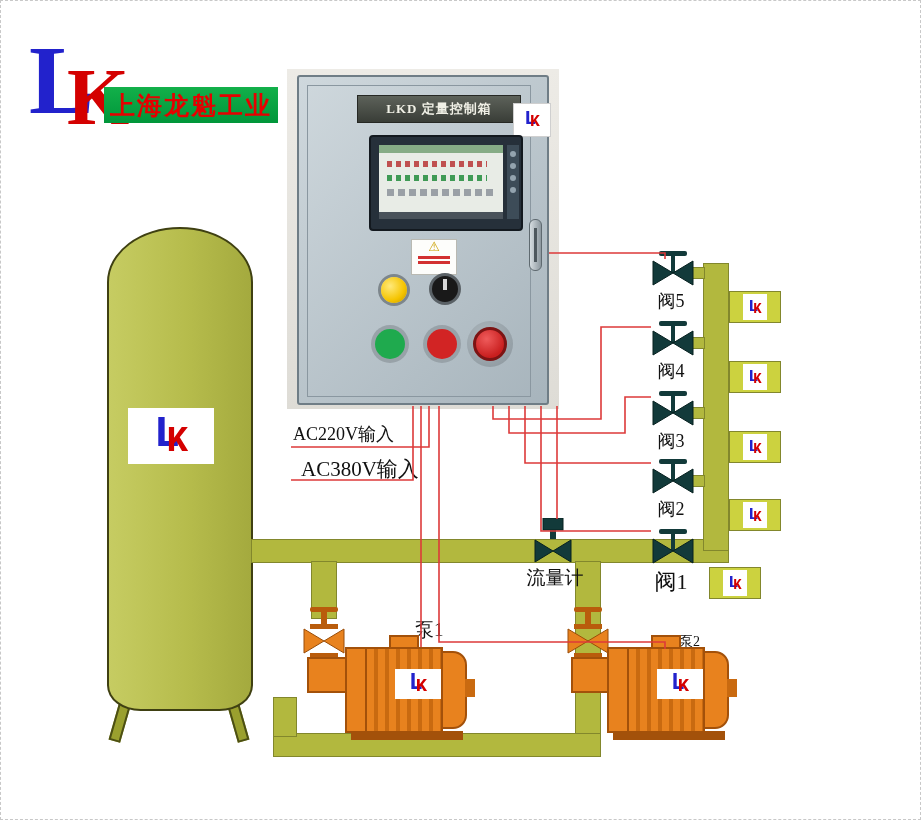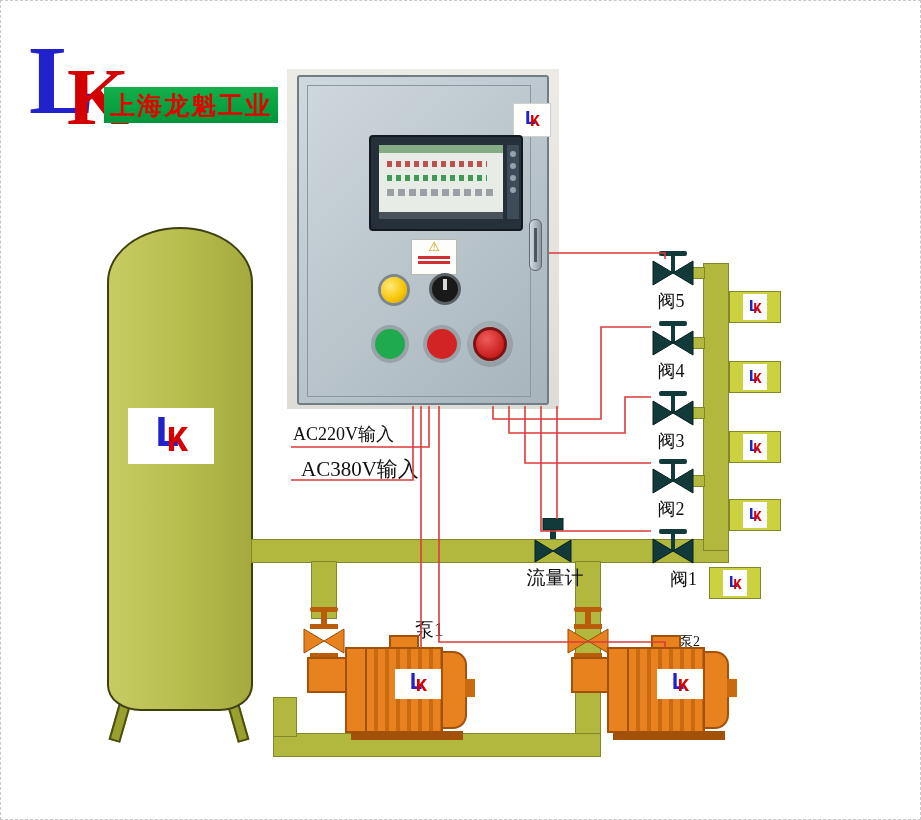--- a/index.html
+++ b/index.html
@@ -85,20 +85,21 @@
   <div class="abs pipe" style="left:272px;top:696px;width:24px;height:40px"></div>
 
   <div class="abs pipe" style="left:690px;top:266px;width:14px;height:12px"></div>
   <div class="abs pipe" style="left:690px;top:336px;width:14px;height:12px"></div>
   <div class="abs pipe" style="left:690px;top:406px;width:14px;height:12px"></div>
   <div class="abs pipe" style="left:690px;top:474px;width:14px;height:12px"></div>
 
   <div class="abs photo" style="left:286px;top:68px;width:272px;height:340px">
     <div class="abs cab" style="left:10px;top:6px;width:252px;height:330px">
       <div class="abs cab-door" style="left:8px;top:8px;width:224px;height:312px"></div>
+      <div class="abs plate" style="left:58px;top:18px;width:162px;height:26px">LKD 定量控制箱</div>
       <div class="abs lk-box" style="left:214px;top:26px;width:36px;height:32px;border:1px solid #cfcfcf">
         <div class="lk" style="font-size:20px"><span class="lk-l">L</span><span class="lk-k">K</span></div>
       </div>
 
       <div class="abs hmi" style="left:70px;top:58px;width:154px;height:96px">
         <div class="abs hmi-screen" style="left:8px;top:8px;width:124px;height:74px"></div>
         <div class="abs hmi-strip" style="left:136px;top:8px;width:12px;height:74px">
             <i></i>
             <i></i>
             <i></i>
@@ -202,21 +203,21 @@
   </div>
 
   <div class="abs" style="left:650px;top:524px">
     <svg width="44" height="40" viewBox="0 0 44 40">
         <rect x="8" y="4" width="28" height="5" rx="2" fill="#123a3a"></rect>
         <rect x="20" y="8" width="4" height="18" fill="#123a3a"></rect>
         <polygon points="2,14 22,26 2,38" fill="#123a3a" stroke="#06201f"></polygon>
         <polygon points="42,14 22,26 42,38" fill="#123a3a" stroke="#06201f"></polygon>
       </svg>
   </div>
-  <div class="abs lbl" style="left:644px;top:566px;width:52px;text-align:right;font-size:18px">阀1</div>
+  <div class="abs lbl" style="left:644px;top:566px;width:52px;text-align:center;font-size:22px">阀1</div>
   <div class="abs outlet" style="left:708px;top:566px;width:52px;height:32px">
     <div class="lk-box" style="width:24px;height:26px">
         <div class="lk" style="font-size:17px"><span class="lk-l">L</span><span class="lk-k">K</span></div>
       </div>
   </div>
 
   <div class="abs" style="left:299px;top:606px">
     <svg width="48" height="52" viewBox="0 0 48 52">
         <rect x="10" y="0" width="28" height="5" rx="2" fill="#b95c0c"></rect>
         <rect x="21" y="5" width="6" height="13" fill="#b95c0c"></rect>

